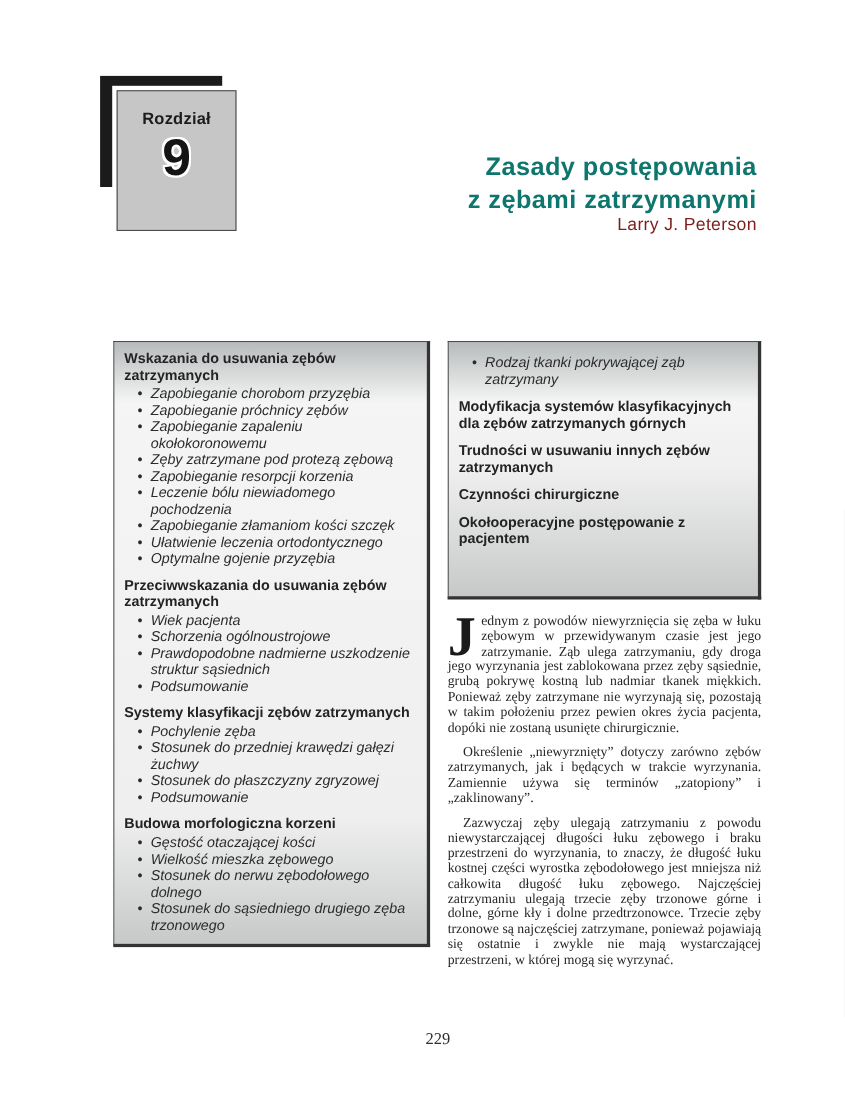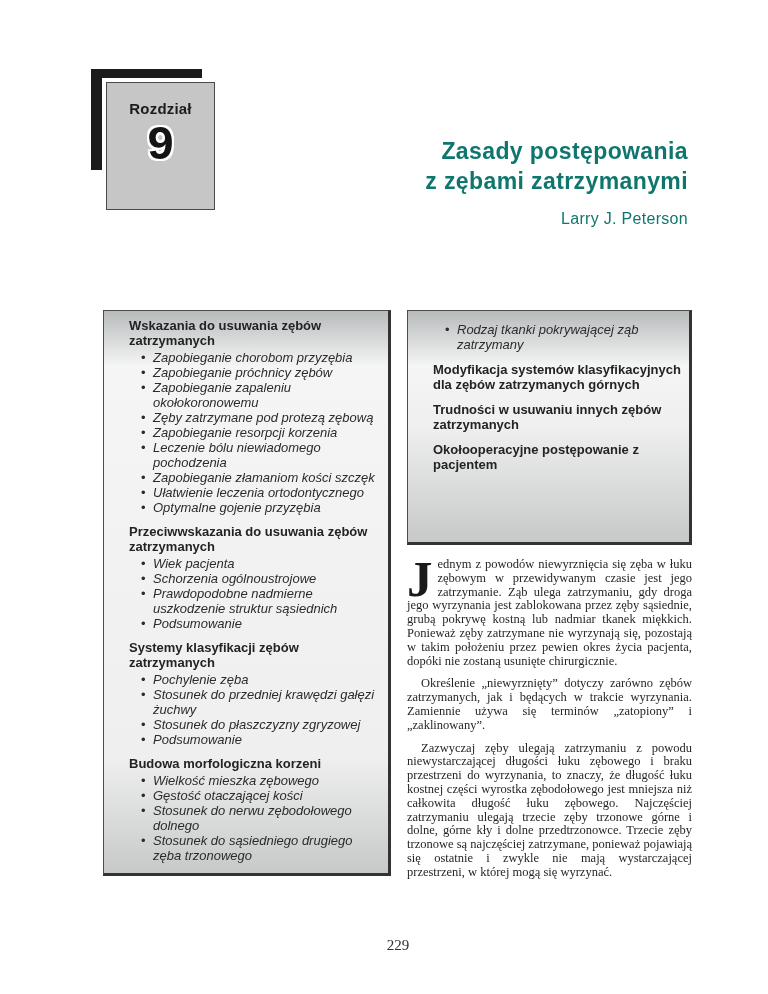--- a/index.html
+++ b/index.html
@@ -57,24 +57,23 @@
     text-align: right;
   }
   .title-line {
     font-size: 23px;
     line-height: 30px;
     font-weight: bold;
     letter-spacing: 0.4px;
     color: #0f766e;
   }
   .author {
-    margin-top: 14px;
     font-size: 16px;
     font-weight: normal;
-    color: #0f766e;
+    color: #7f1d1d;
     letter-spacing: 0.3px;
   }
 
   
   .content {
     position: absolute;
     left: 103px;
     top: 310px;
     width: 589px;
     display: flex;
@@ -87,21 +86,21 @@
   .outline-box {
     width: 100%;
     border: 1px solid #4d4d4d;
     border-right: 3px solid #333333;
     border-bottom: 3px solid #333333;
     background: linear-gradient(to bottom,
       #b7bbbc 0px,
       #f5f5f5 55px,
       #efefef calc(100% - 115px),
       #c7c9c9 100%);
-    padding: 7px 8px 10px 25px;
+    padding: 7px 8px 10px 9px;
     font-size: 13px;
     line-height: 15px;
   }
   .outline-box.right-box { min-height: 235px; }
 
   .sec + .sec { margin-top: 9px; }
   .sec-heading {
     font-weight: bold;
     color: #232323;
     margin-bottom: 2px;
@@ -211,37 +210,38 @@
             <li>Pochylenie zęba</li>
             <li>Stosunek do przedniej krawędzi gałęzi żuchwy</li>
             <li>Stosunek do płaszczyzny zgryzowej</li>
             <li>Podsumowanie</li>
           </ul>
         </div>
 
         <div class="sec">
           <div class="sec-heading">Budowa morfologiczna korzeni</div>
           <ul>
+            <li>Gęstość otaczającej kości</li>
             <li>Wielkość mieszka zębowego</li>
-            <li>Gęstość otaczającej kości</li>
             <li>Stosunek do nerwu zębodołowego dolnego</li>
             <li>Stosunek do sąsiedniego drugiego zęba trzonowego</li>
           </ul>
         </div>
 
       </div>
     </div>
 
     <div class="col-right">
       <div class="outline-box right-box">
         <ul class="rb-cont">
           <li>Rodzaj tkanki pokrywającej ząb zatrzymany</li>
         </ul>
         <div class="rb-heading">Modyfikacja systemów klasyfikacyjnych dla zębów zatrzymanych górnych</div>
         <div class="rb-heading">Trudności w usuwaniu innych zębów zatrzymanych</div>
+        <div class="rb-heading">Czynności chirurgiczne</div>
         <div class="rb-heading">Okołooperacyjne postępowanie z pacjentem</div>
       </div>
 
       <div class="body-text">
         <p><span class="drop-cap">J</span><span>ednym z powodów niewyrznięcia się zęba w łuku zębowym w przewidywanym czasie jest jego zatrzymanie. Ząb ulega zatrzymaniu, gdy droga jego wyrzynania jest zablokowana przez zęby sąsiednie, grubą pokrywę kostną lub nadmiar tkanek miękkich. Ponieważ zęby zatrzymane nie wyrzynają się, pozostają w takim położeniu przez pewien okres życia pacjenta, dopóki nie zostaną usunięte chirurgicznie.</span></p>
         <p>Określenie „niewyrznięty” dotyczy zarówno zębów zatrzymanych, jak i będących w trakcie wyrzynania. Zamiennie używa się terminów „zatopiony” i „zaklinowany”.</p>
         <p>Zazwyczaj zęby ulegają zatrzymaniu z powodu niewystarczającej długości łuku zębowego i braku przestrzeni do wyrzynania, to znaczy, że długość łuku kostnej części wyrostka zębodołowego jest mniejsza niż całkowita długość łuku zębowego. Najczęściej zatrzymaniu ulegają trzecie zęby trzonowe górne i dolne, górne kły i dolne przedtrzonowce. Trzecie zęby trzonowe są najczęściej zatrzymane, ponieważ pojawiają się ostatnie i zwykle nie mają wystarczającej przestrzeni, w której mogą się wyrzynać.</p>
       </div>
     </div>
 

